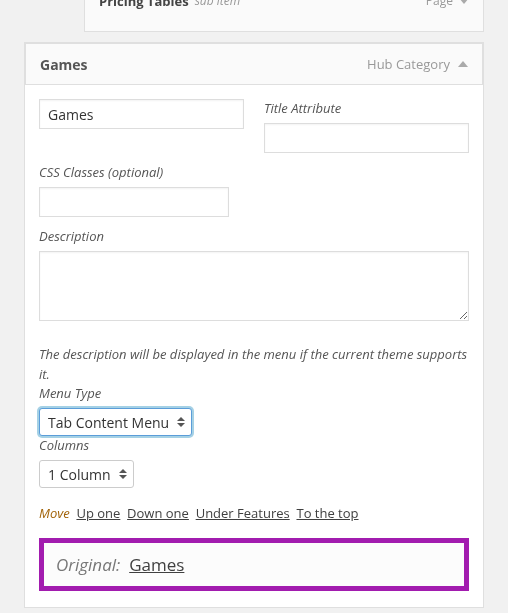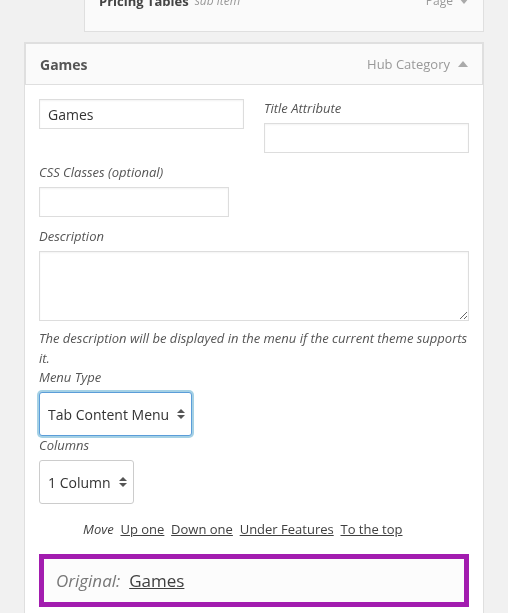--- a/index.html
+++ b/index.html
@@ -131,30 +131,30 @@
     padding: 6px 8px;
     font-size: 14px;
     font-family: inherit;
     resize: both;
     box-shadow: inset 0 1px 2px rgba(0,0,0,0.05);
   }
   .helper {
     font-style: italic;
     color: #555;
     font-size: 13px;
-    margin-top: 8px;
+    margin-top: 24px;
     line-height: 1.5;
   }
   .select-wrap {
     display: inline-flex;
     align-items: center;
     border: 1px solid #ccc;
     border-radius: 3px;
     background: #fff;
-    height: 44px;
+    height: 28px;
     padding: 0 6px 0 8px;
     font-size: 14px;
     color: #333;
     cursor: pointer;
     position: relative;
   }
   .select-wrap.focused {
     border-color: #5b9dd9;
     box-shadow: 0 0 0 2px rgba(30,140,190,0.4);
   }
@@ -174,21 +174,21 @@
     width: 0; height: 0;
     border-left: 4px solid transparent;
     border-right: 4px solid transparent;
     border-top: 4px solid #555;
   }
   .block { }
   .move-row {
     margin-top: 16px;
     font-size: 13px;
   }
-  .move-row .lbl { font-style: italic; color: #404040; margin-left: 44px; }
+  .move-row .lbl { font-style: italic; color: #a16207; }
   .link {
     color: #404040;
     text-decoration: underline;
     cursor: pointer;
   }
   .original-box {
     border: 5px solid #a21caf;
     background: #fcfcfc;
     margin-top: 16px;
     padding: 10px 12px;

